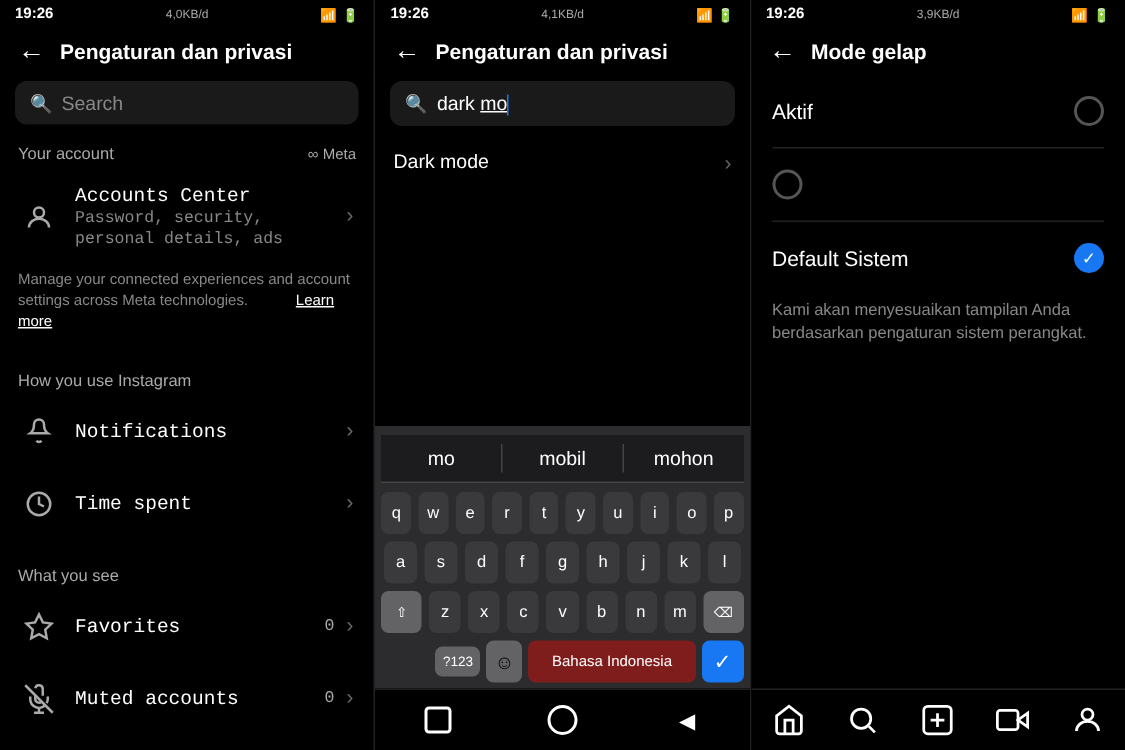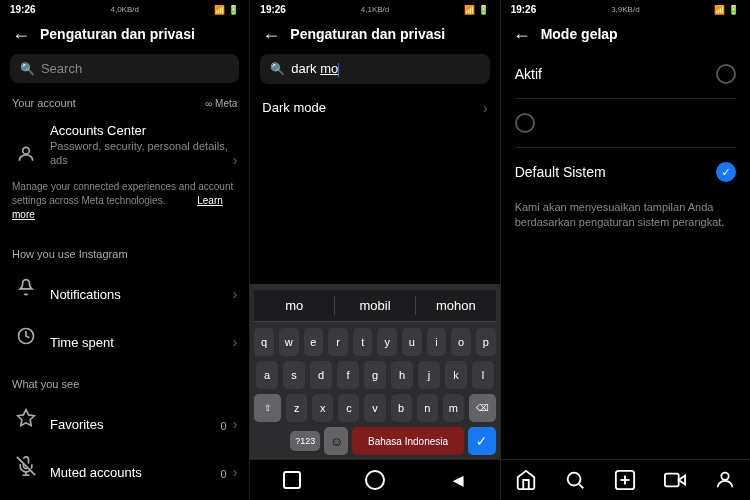--- a/index.html
+++ b/index.html
@@ -110,23 +110,24 @@
       font-weight: 500;
     }
     .section-logo {
       color: #aaa;
       font-size: 10px;
     }
 
     
     .settings-item {
       display: flex;
-      align-items: flex-end;
+      align-items: center;
       padding: 10px 12px;
       cursor: pointer;
+      font-family: Liberation Mono, monospace;
     }
     .item-icon {
       width: 28px;
       height: 28px;
       display: flex;
       align-items: center;
       justify-content: center;
       margin-right: 10px;
       flex-shrink: 0;
     }

